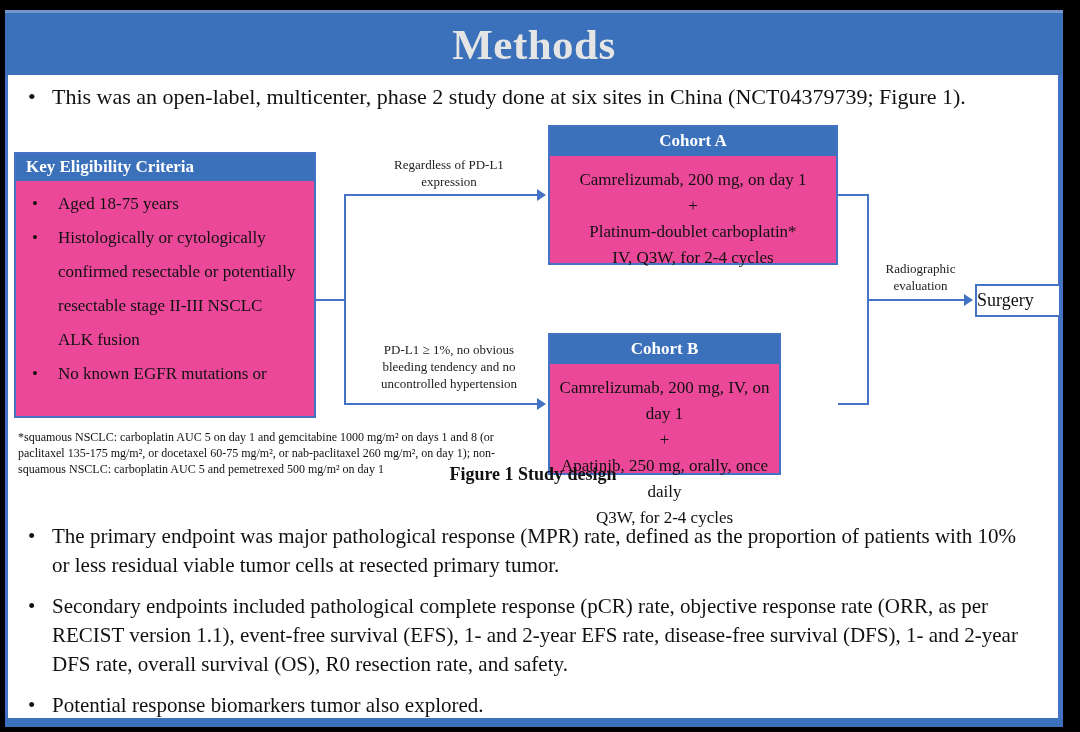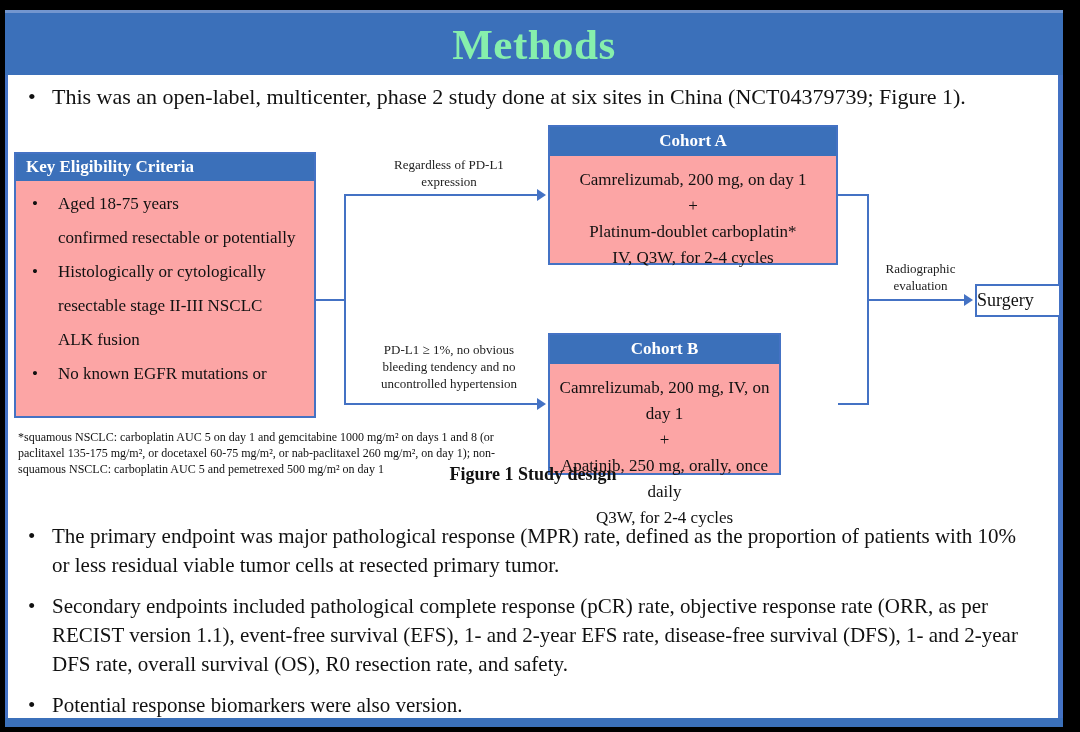--- a/index.html
+++ b/index.html
@@ -12,37 +12,37 @@
     overflow:hidden;
   }
   .slide { position:absolute; left:5px; top:10px; width:1058px; height:717px; }
 
   
   .title-bar {
     position:absolute; left:0; top:0; width:100%; height:65px;
     background:#3b70ba; border-top:3px solid #7396cf;
     display:flex; align-items:center; justify-content:center;
   }
-  .title-bar h1 { color:#86efac; font-size:43px; font-weight:bold; letter-spacing:.5px; }
+  .title-bar h1 { color:#e5e5e5; font-size:43px; font-weight:bold; letter-spacing:.5px; }
 
   
   .content {
     position:absolute; left:0; top:65px; width:100%; height:643px;
     background:#fff; border-left:3px solid #4472c4; border-right:5px solid #4472c4;
   }
   .bottom-bar { position:absolute; left:0; top:708px; width:100%; height:9px; background:#3b70ba; }
 
   .intro { padding:9px 14px 0 20px; font-size:22px; white-space:nowrap; }
   .intro .blt { display:inline-block; width:24px; }
 
   
   .fig { position:absolute; left:0; top:40px; width:1050px; height:397px; }
   .fig .abs { position:absolute; }
 
-  .node { border:2px solid #4472c4; background:#fca5a5; }
+  .node { border:2px solid #4472c4; background:#ec4899; }
   .node-header {
     background:#3b70ba; color:#fff; font-weight:bold; font-size:17px;
     height:27px; line-height:26px;
   }
   .elig { left:6px; top:37px; width:302px; height:266px; }
   .elig .node-header { padding-left:10px; }
   .elig-body { padding-top:6px; }
   .elig-line { font-size:17px; line-height:34px; padding-left:42px; position:relative; }
   .elig-line.bullet::before { content:"•"; position:absolute; left:16px; }
 
@@ -91,22 +91,22 @@
     <div class="intro">
       <span class="blt">•</span><span>This was an open-label, multicenter, phase 2 study done at six sites in China (NCT04379739; Figure 1).</span>
     </div>
 
     <div class="fig">
 
       <div class="abs node elig">
         <div class="node-header">Key Eligibility Criteria</div>
         <div class="elig-body">
           <div class="elig-line bullet">Aged 18-75 years</div>
+          <div class="elig-line bullet">Histologically or cytologically</div>
           <div class="elig-line">confirmed resectable or potentially</div>
-          <div class="elig-line bullet">Histologically or cytologically</div>
           <div class="elig-line">resectable stage II-III NSCLC</div>
           <div class="elig-line">ALK fusion</div>
           <div class="elig-line bullet">No known EGFR mutations or</div>
         </div>
       </div>
 
       <div class="abs conn" style="left:308px; top:184px; width:30px; height:2px;"></div>
       <div class="abs conn" style="left:336px; top:79px; width:2px; height:211px;"></div>
 
       <div class="abs conn" style="left:338px; top:79px; width:192px; height:2px;"></div>
@@ -163,19 +163,19 @@
         <div>paclitaxel 135-175 mg/m², or docetaxel 60-75 mg/m², or nab-paclitaxel 260 mg/m², on day 1); non-</div>
         <div>squamous NSCLC: carboplatin AUC 5 and pemetrexed 500 mg/m² on day 1</div>
       </div>
 
       <div class="abs caption">Figure 1 Study design</div>
     </div>
 
     <div class="bullets">
       <div class="bullet-item first">The primary endpoint was major pathological response (MPR) rate, defined as the proportion of patients with 10% or less residual viable tumor cells at resected primary tumor.</div>
       <div class="bullet-item">Secondary endpoints included pathological complete response (pCR) rate, objective response rate (ORR, as per RECIST version 1.1), event-free survival (EFS), 1- and 2-year EFS rate, disease-free survival (DFS), 1- and 2-year DFS rate, overall survival (OS), R0 resection rate, and safety.</div>
-      <div class="bullet-item">Potential response biomarkers were also version.</div>
+      <div class="bullet-item">Potential response biomarkers tumor also explored.</div>
     </div>
 
   </div>
 
   <div class="bottom-bar"></div>
 </div>
 
 </body></html>

